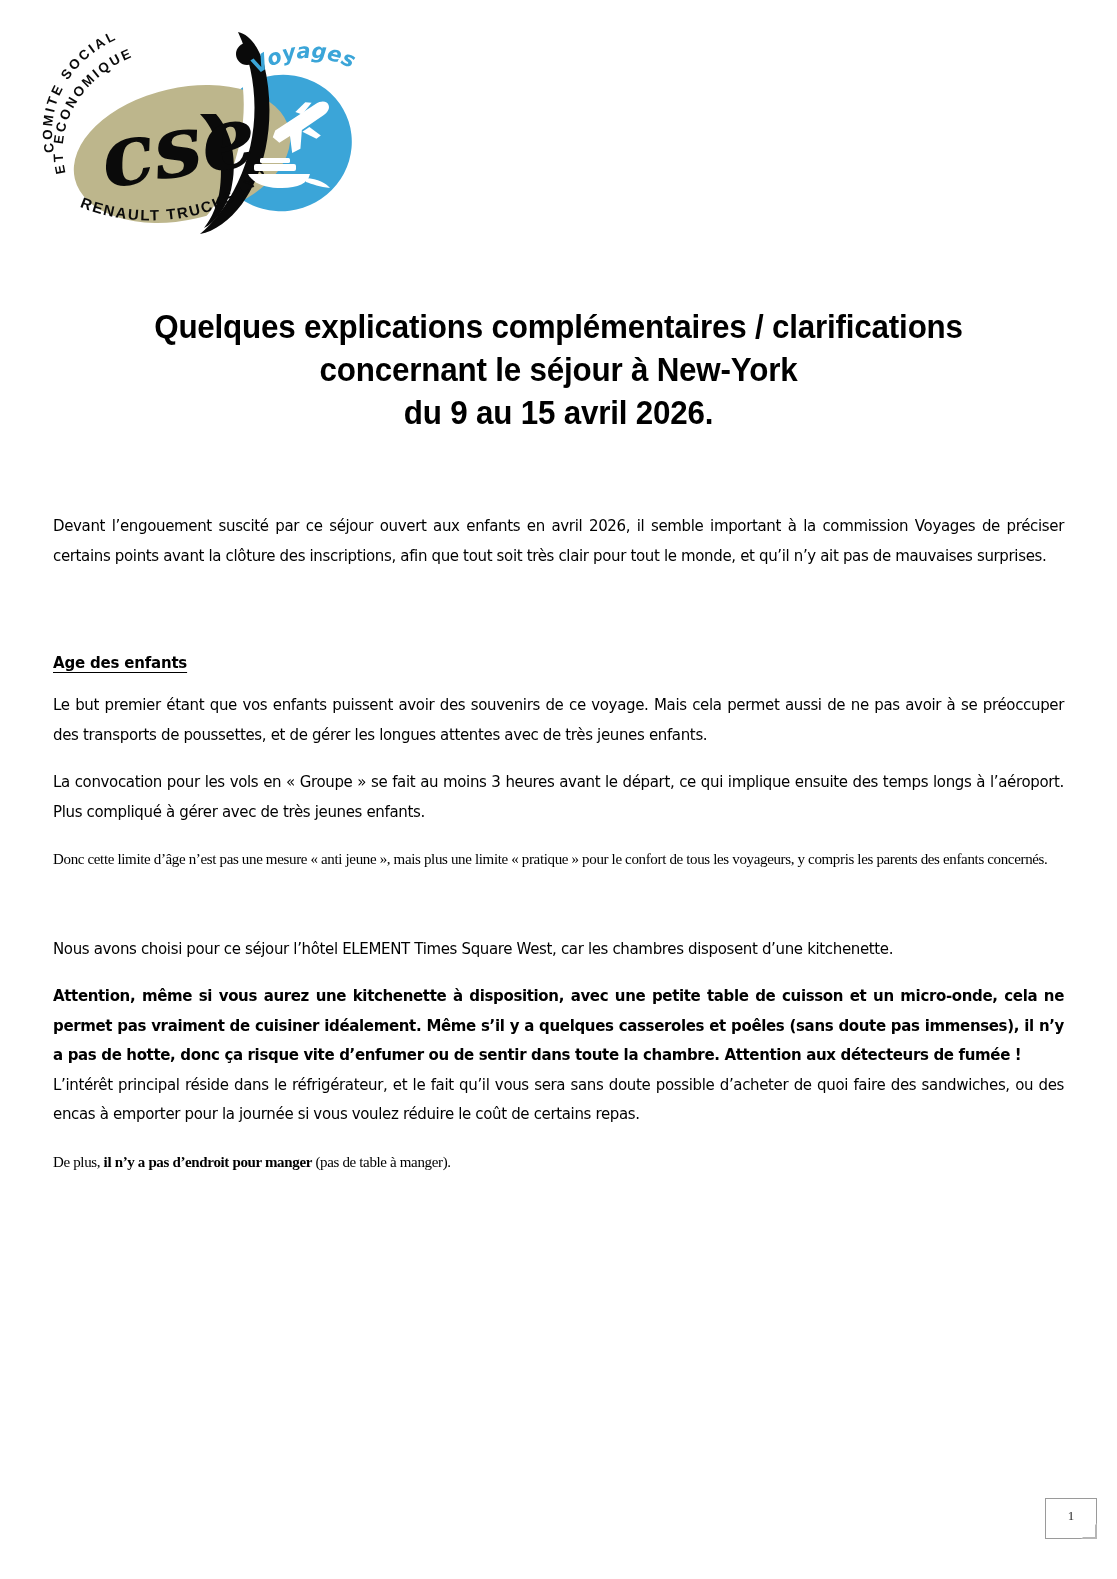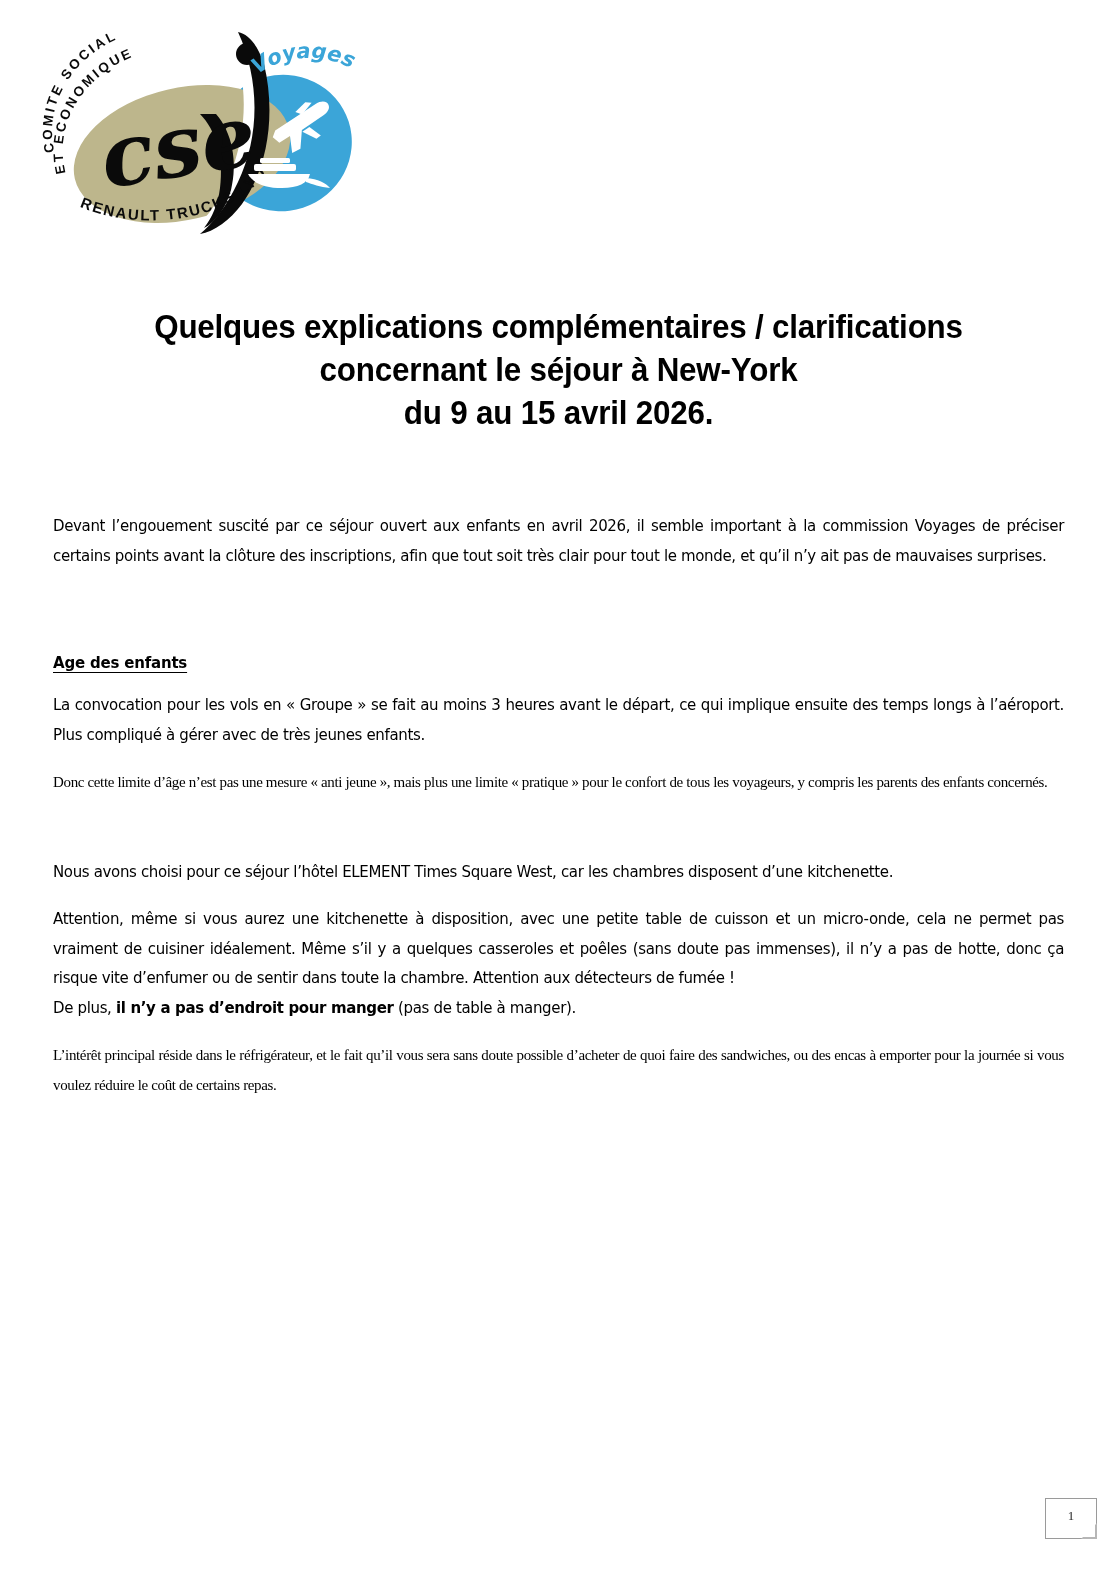--- a/index.html
+++ b/index.html
@@ -58,21 +58,21 @@
   p.para {
     margin: 0 0 18px 0;
     font-family: "DejaVu Sans", sans-serif;
     font-size: 15px;
     line-height: 29.5px;
     text-align: justify;
     color: #000;
     letter-spacing: -0.35px;
     word-spacing: 0px;
   }
-  p.para.tight { margin-bottom: 0; }
+  p.para.tight { margin-bottom: 0; font-weight: bold; }
   p.nojust { text-align: left; }
 
   h2.section-head {
     margin: 0 0 14px 0;
     font-family: "DejaVu Sans", sans-serif;
     font-size: 15px;
     font-weight: bold;
     line-height: 28px;
     text-decoration: underline;
     text-underline-offset: 4px;
@@ -190,39 +190,40 @@
 
   <div class="content">
 
     <p class="para">Devant l’engouement suscité par ce séjour ouvert aux enfants en avril 2026, il semble important à la commission Voyages de préciser certains points avant la clôture des inscriptions, afin que tout soit très clair pour tout le monde, et qu’il n’y ait pas de mauvaises surprises.</p>
 
     <div class="gap-intro"></div>
 
     <section>
       <h2 class="section-head">Age des enfants</h2>
       <div class="sect-body">
+        <p class="para">Le but premier étant que vos enfants puissent avoir des souvenirs de ce voyage. Mais cela permet aussi de ne pas avoir à se préoccuper des transports de poussettes, et de gérer les longues attentes avec de très jeunes enfants.</p>
         <p class="para">La convocation pour les vols en « Groupe » se fait au moins 3 heures avant le départ, ce qui implique ensuite des temps longs à l’aéroport. Plus compliqué à gérer avec de très jeunes enfants.</p>
         <p class="para">Donc cette limite d’âge n’est pas une mesure « anti jeune », mais plus une limite « pratique » pour le confort de tous les voyageurs, y compris les parents des enfants concernés.</p>
       </div>
     </section>
 
     <div class="gap-section"></div>
 
     <section>
       <div class="sect-body">
         <p class="para">Nous avons choisi pour ce séjour l’hôtel ELEMENT Times Square West, car les chambres disposent d’une kitchenette.</p>
 
         <p class="para tight">
           <span>Attention, même si vous aurez une kitchenette à disposition, avec une petite table de cuisson et un micro-onde, cela ne permet pas vraiment de cuisiner idéalement. Même s’il y a quelques casseroles et poêles (sans doute pas immenses), il n’y a pas de hotte, donc ça risque vite d’enfumer ou de sentir dans toute la chambre. Attention aux détecteurs de fumée !</span>
         </p>
+        <p class="para">L’intérêt principal réside dans le réfrigérateur, et le fait qu’il vous sera sans doute possible d’acheter de quoi faire des sandwiches, ou des encas à emporter pour la journée si vous voulez réduire le coût de certains repas.</p>
+
         <p class="para nojust">
           <span>De plus, </span><b class="strong">il n’y a pas d’endroit pour manger</b><span> (pas de table à manger).</span>
         </p>
-
-        <p class="para">L’intérêt principal réside dans le réfrigérateur, et le fait qu’il vous sera sans doute possible d’acheter de quoi faire des sandwiches, ou des encas à emporter pour la journée si vous voulez réduire le coût de certains repas.</p>
       </div>
     </section>
 
   </div>
 
   <div class="pagenum-box">
     <div class="num">1</div>
     <span class="fold"></span>
     <span class="fold-edge"></span>
   </div>

